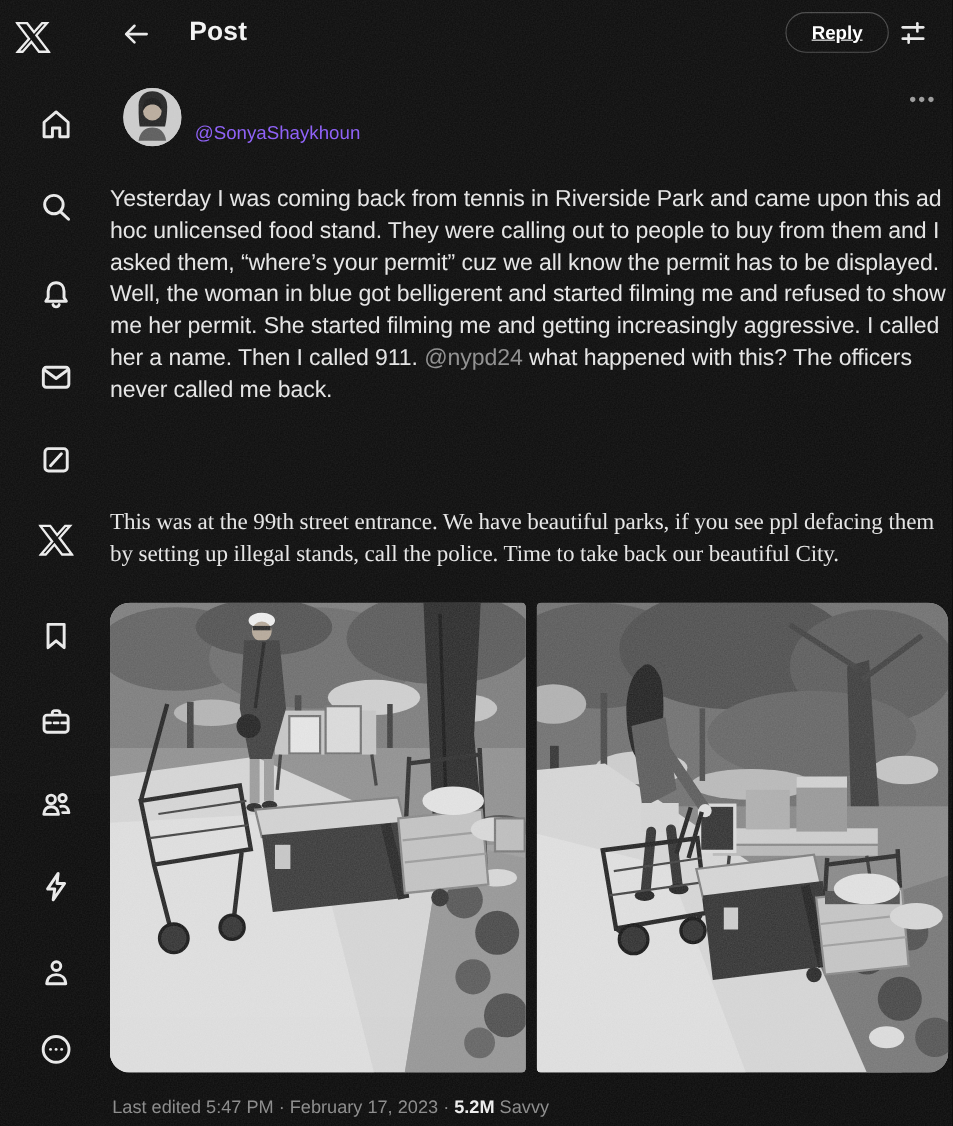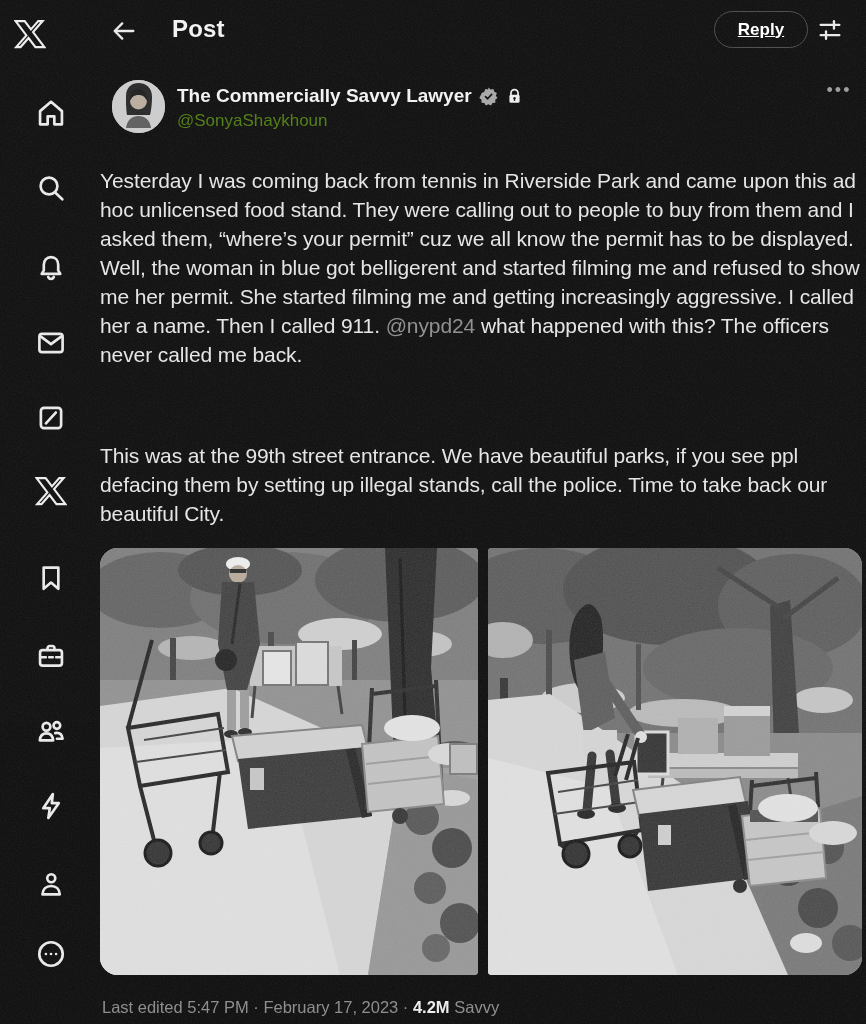--- a/index.html
+++ b/index.html
@@ -21,29 +21,29 @@
     border:1.5px solid #4a4a4a; border-radius:19px; background:transparent; color:#fff;
     font-size:17px; font-weight:700; font-family:"Liberation Sans",sans-serif;
     display:flex; align-items:center; justify-content:center;text-decoration:underline; }
   .hdr-sliders { position:absolute; left:816px; top:16px; width:28px; height:28px; }
 
   
   .avatar { position:absolute; left:112px; top:80px; width:53px; height:53px;
     border-radius:50%; overflow:hidden; background:#c9c9c9; }
   .name-row { position:absolute; left:177px; top:85px; display:flex; align-items:center; gap:6px; }
   .name { font-size:19px; font-weight:700; color:#f1f1f1; }
-  .handle { position:absolute; left:177px; top:111px; font-size:17px; color:#4d7c0f; }
+  .handle { position:absolute; left:177px; top:111px; font-size:17px; color:#8b5cf6; }
   .more-dots { position:absolute; left:826px; top:80px; width:26px; height:26px; color:#9a9a9a;
     font-size:18px; letter-spacing:2px; text-align:center; }
 
   
   .tweet-text { position:absolute; left:100px; width:764px; color:#e4e4e4;
     font-size:21px; line-height:29px; letter-spacing:-0.1px; }
   .p1 { top:166px; }
-  .p2 { top:441px; }
+  .p2 { top:460px;font-family:Liberation Serif, serif; }
   .mention { color:#8d8d8d; text-decoration:none; }
 
   
   .photos { position:absolute; left:100px; top:548px; width:762px; height:427px;
     display:flex; gap:10px; }
   .photo { height:427px; overflow:hidden; background:#777; }
   .photo.left  { width:378px; border-radius:18px 4px 4px 18px; }
   .photo.right { width:374px; border-radius:4px 18px 18px 4px; }
   .photo svg { display:block; width:100%; height:100%; }
 
@@ -157,33 +157,20 @@
   </div>
 
   <div class="avatar">
     <svg viewBox="0 0 53 53">
       <rect width="53" height="53" fill="#cbcbcb"></rect>
       <path d="M14 16c0-9 6-13 12.5-13S40 7 40 17c0 7-1 14-2 18H15c-1-5-1-13-1-19z" fill="#262626"></path>
       <circle cx="26.5" cy="21" r="8.5" fill="#b9ab9c"></circle>
       <path d="M18 21c-1-8 4-12 8.5-12S36 13 35 21c-2-4-4-6-8.5-6S20 17 18 21z" fill="#1d1d1d"></path>
       <path d="M14 48c1-8 6-12 12.5-12S38 40 39 48z" fill="#5d5d5d"></path>
     </svg>
-  </div>
-  <div class="name-row">
-    <span class="name">The Commercially Savvy Lawyer</span>
-    <svg width="21" height="21" viewBox="0 0 24 24">
-        <path d="M12 1.7 14.4 4l3.3-.6.9 3.2 3 1.4-1.2 3 1.9 2.7-2.6 2 .2 3.3-3.3.4-1.7 2.9-3-1.5-3 1.5-1.7-2.9-3.3-.4.2-3.3-2.6-2L4.3 8l3-1.4.9-3.2L11.5 4z" fill="#a6a6a6"></path>
-        <path d="m8.6 12.2 2.4 2.4 4.6-5" stroke="#111" stroke-width="2" fill="none" stroke-linecap="round" stroke-linejoin="round"></path>
-      </svg>
-    <svg width="19" height="19" viewBox="0 0 24 24">
-        <path d="M7.5 10V7.8a4.5 4.5 0 0 1 9 0V10" stroke="#ececec" stroke-width="2.2" fill="none"></path>
-        <rect x="5.6" y="9.8" width="12.8" height="10.2" rx="1.8" fill="#ececec"></rect>
-        <circle cx="12" cy="14.2" r="1.5" fill="#111"></circle>
-        <rect x="11.2" y="14.6" width="1.6" height="3" fill="#111"></rect>
-      </svg>
   </div>
   <div class="handle">@SonyaShaykhoun</div>
   <div class="more-dots">•••</div>
 
   <p class="tweet-text p1"><span>Yesterday I was coming back from tennis in Riverside Park and came upon this ad hoc unlicensed food stand. They were calling out to people to buy from them and I asked them, “where’s your permit” cuz we all know the permit has to be displayed. Well, the woman in blue got belligerent and started filming me and refused to show me her permit. She started filming me and getting increasingly aggressive. I called her a name. Then I called 911. </span><a href="#" class="mention">@nypd24</a><span> what happened with this? The officers never called me back.</span></p>
   <p class="tweet-text p2">This was at the 99th street entrance. We have beautiful parks, if you see ppl defacing them by setting up illegal stands, call the police. Time to take back our beautiful City.</p>
 
   <div class="photos">
     <div class="photo left" role="img" aria-label="Park path with a folding cart, dark cooler, crates and boxes; person in white cap standing near trees">
       <svg viewBox="0 0 378 427" preserveAspectRatio="none">
@@ -320,21 +307,21 @@
         <path d="M254 268 L332 260 L338 330 L262 338 Z" fill="#c5c5c5" stroke="#888" stroke-width="2"></path>
         <rect x="262" y="262" width="68" height="12" fill="#4a4a4a"></rect>
         <path d="M258 292 L334 284 M260 312 L336 304" stroke="#9d9d9d" stroke-width="2"></path>
         <ellipse cx="300" cy="260" rx="30" ry="14" fill="#e3e3e3"></ellipse>
         <ellipse cx="345" cy="285" rx="24" ry="12" fill="#d8d8d8"></ellipse>
         <rect width="374" height="427" filter="url(#gR)" opacity="0.18"></rect>
       </svg>
     </div>
   </div>
 
-  <div class="tweet-footer"><span>Last edited 5:47 PM · February 17, 2023 · </span><span class="views-num">4.2M</span><span> Savvy</span></div>
+  <div class="tweet-footer"><span>Last edited 5:47 PM · February 17, 2023 · </span><span class="views-num">5.2M</span><span> Savvy</span></div>
 
   <svg class="noise">
     <filter id="pageNoise">
         <feTurbulence type="fractalNoise" baseFrequency="0.8" numOctaves="2"></feTurbulence>
         <feColorMatrix type="matrix" values="0 0 0 0 1 0 0 0 0 1 0 0 0 0 1 0 0 0 1 0"></feColorMatrix>
       </filter>
     <rect width="866" height="1024" filter="url(#pageNoise)"></rect>
   </svg>
 </div>
 

